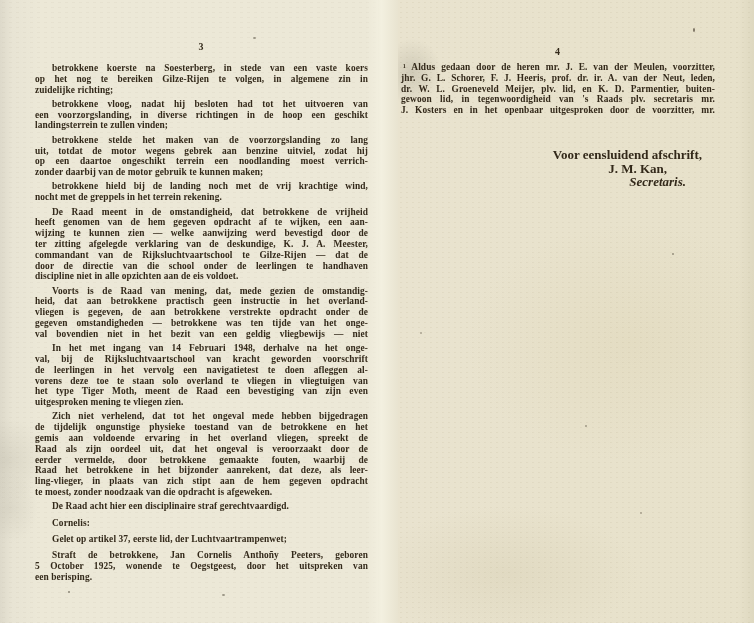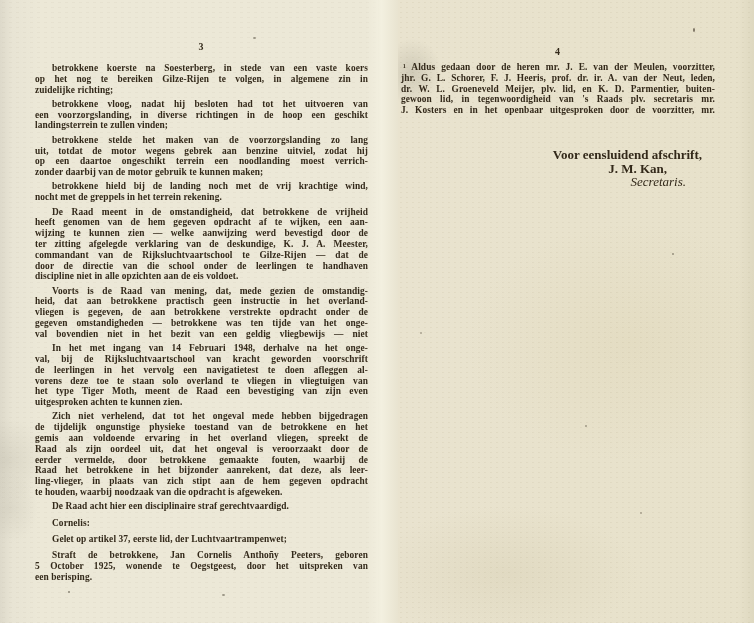--- a/index.html
+++ b/index.html
@@ -47,21 +47,21 @@
   .para.single{margin:2px 0 5.5px 0;}
   .line{text-align:justify;text-align-last:justify;}
   .line.last{text-align-last:auto;}
   #left-paras .line.first{text-indent:17px;}
   #right-paras .line.first{text-indent:2px;}
   .closing{
     position:absolute;top:148px;right:52px;width:220px;
     font-size:13px;font-weight:bold;line-height:13.5px;text-align:right;
   }
   .closing .name{padding-right:35px;}
-  .closing .role{padding-right:16px;font-style:italic;font-weight:normal;text-align:right;}
+  .closing .role{padding-right:16px;font-style:italic;font-weight:bold;text-align:right;}
   .speck{position:absolute;border-radius:50%;background:#4a4233;}
   .s1{left:693px;top:28px;width:2px;height:4px;opacity:.7;}
   .s2{left:253px;top:37px;width:3px;height:2px;opacity:.5;}
   .s3{left:68px;top:591px;width:2px;height:2px;opacity:.6;}
   .s4{left:222px;top:594px;width:3px;height:2px;opacity:.5;}
   .s5{left:672px;top:253px;width:2px;height:2px;opacity:.5;}
   .s6{left:585px;top:425px;width:2px;height:2px;opacity:.45;}
   .s7{left:640px;top:512px;width:2px;height:2px;opacity:.4;}
   .s8{left:420px;top:332px;width:2px;height:2px;opacity:.4;}
 </style>
@@ -108,31 +108,31 @@
           <div class="line">vliegen is gegeven, de aan betrokkene verstrekte opdracht onder de</div>
           <div class="line">gegeven omstandigheden — betrokkene was ten tijde van het onge-</div>
           <div class="line">val bovendien niet in het bezit van een geldig vliegbewijs — niet</div>
         </div>
         <div class="para">
           <div class="line first">In het met ingang van 14 Februari 1948, derhalve na het onge-</div>
           <div class="line">val, bij de Rijksluchtvaartschool van kracht geworden voorschrift</div>
           <div class="line">de leerlingen in het vervolg een navigatietest te doen afleggen al-</div>
           <div class="line">vorens deze toe te staan solo overland te vliegen in vliegtuigen van</div>
           <div class="line">het type Tiger Moth, meent de Raad een bevestiging van zijn even</div>
-          <div class="line last">uitgesproken achten te kunnen zien.</div>
+          <div class="line last">uitgesproken mening te vliegen zien.</div>
         </div>
         <div class="para">
           <div class="line first">Zich niet verhelend, dat tot het ongeval mede hebben bijgedragen</div>
           <div class="line">de tijdelijk ongunstige physieke toestand van de betrokkene en het</div>
           <div class="line">gemis aan voldoende ervaring in het overland vliegen, spreekt de</div>
           <div class="line">Raad als zijn oordeel uit, dat het ongeval is veroorzaakt door de</div>
           <div class="line">eerder vermelde, door betrokkene gemaakte fouten, waarbij de</div>
           <div class="line">Raad het betrokkene in het bijzonder aanrekent, dat deze, als leer-</div>
           <div class="line">ling-vlieger, in plaats van zich stipt aan de hem gegeven opdracht</div>
-          <div class="line last">te houden, waarbij noodzaak van die opdracht is afgeweken.</div>
+          <div class="line last">te moest, zonder noodzaak van die opdracht is afgeweken.</div>
         </div>
         <div class="para single">
           <div class="line first last">De Raad acht hier een disciplinaire straf gerechtvaardigd.</div>
         </div>
         <div class="para single">
           <div class="line first last">Cornelis:</div>
         </div>
         <div class="para single">
           <div class="line first last">Gelet op artikel 37, eerste lid, der Luchtvaartrampenwet;</div>
         </div>

